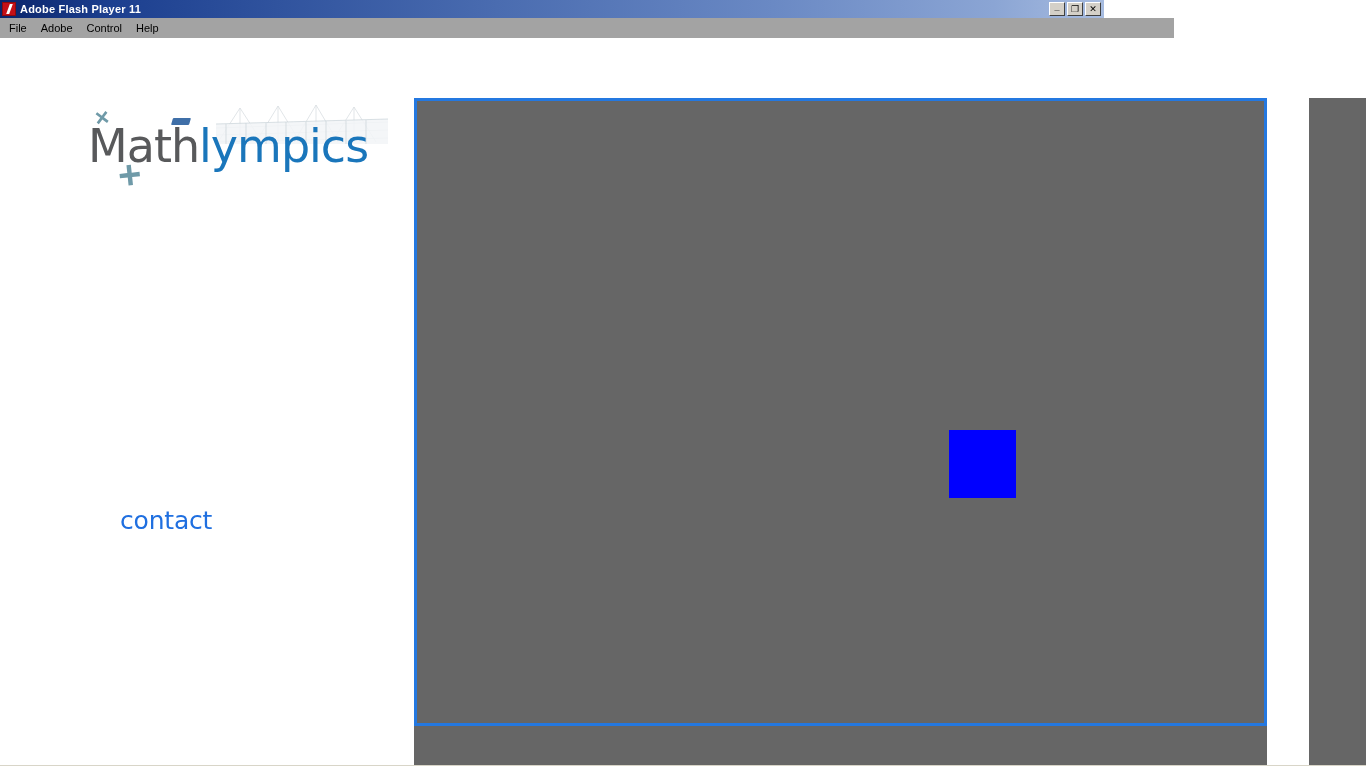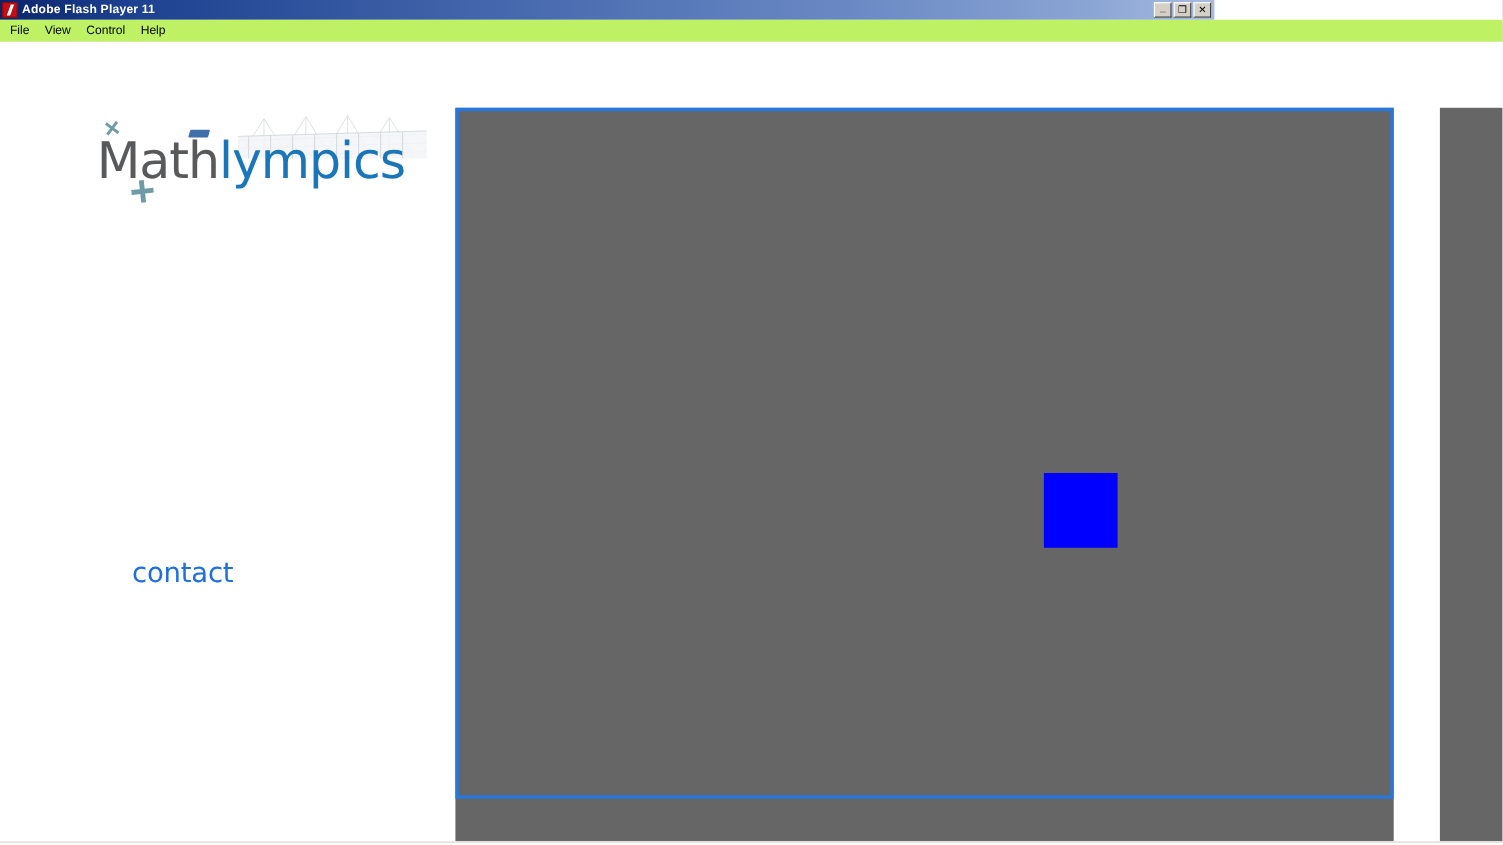--- a/index.html
+++ b/index.html
@@ -77,23 +77,23 @@
     line-height: 12px;
     color: #000000;
     font-family: "Liberation Sans", sans-serif;
   }
   .tbtn.min span { line-height: 8px; font-weight: bold; }
 
   
   .menubar {
     position: absolute;
     left: 0; top: 18px;
-    width: 1366px;
+    width: 1174px;
     height: 20px;
-    background: #bef264;
+    background: #a3a3a3;
     display: flex;
     align-items: center;
     border-bottom: 1px solid #ece9d8;
   }
   .menu-item {
     font-size: 11px;
     color: #000000;
     padding: 2px 7px;
     cursor: default;
     white-space: nowrap;
@@ -236,21 +236,21 @@
       <span>❐</span>
     </div>
     <div class="tbtn">
       <span>✕</span>
     </div>
   </div>
 </div>
 
 <div class="menubar">
   <div class="menu-item">File</div>
-  <div class="menu-item">View</div>
+  <div class="menu-item">Adobe</div>
   <div class="menu-item">Control</div>
   <div class="menu-item">Help</div>
 </div>
 
 <div class="stage">
 
   <div class="logo">
     <div class="logo-stadium">
       <svg width="172" height="48" viewBox="0 0 172 48">
         <g stroke="#d9dee2" stroke-width="0.8" fill="none">

